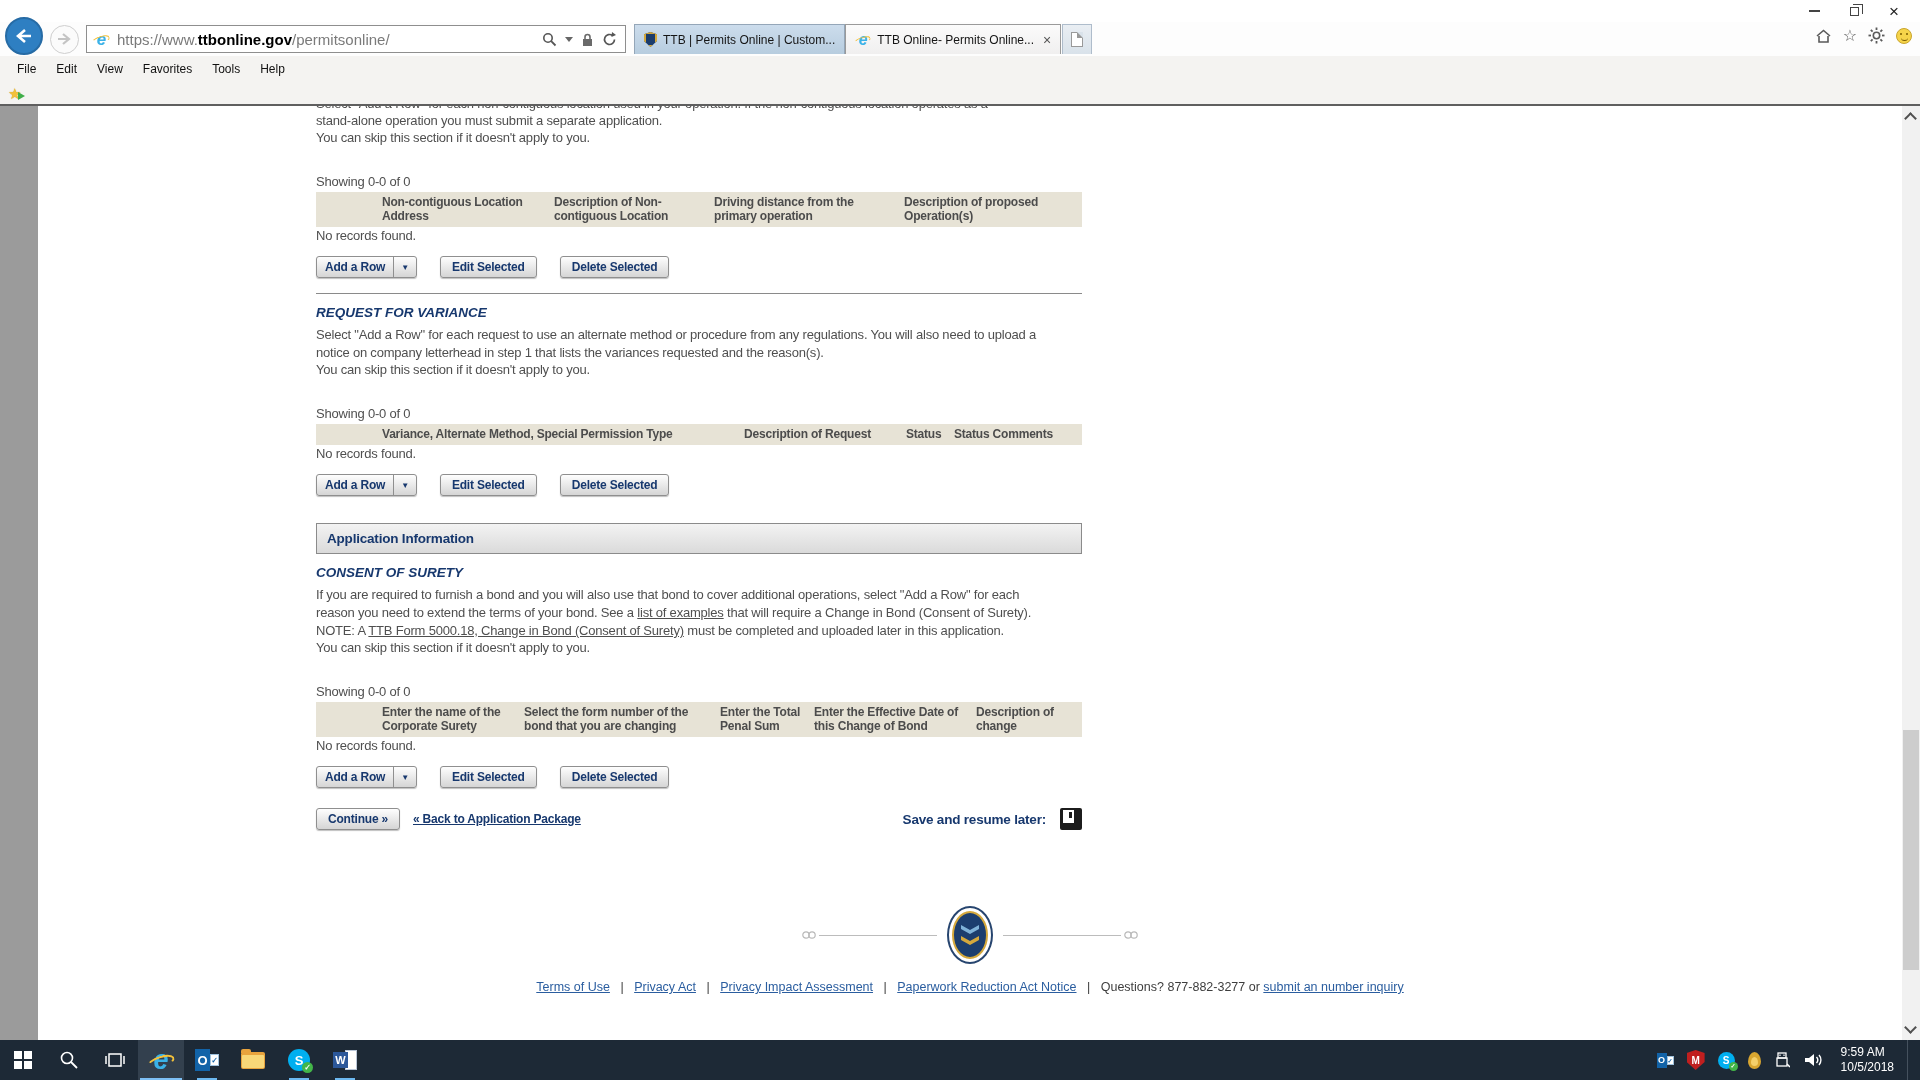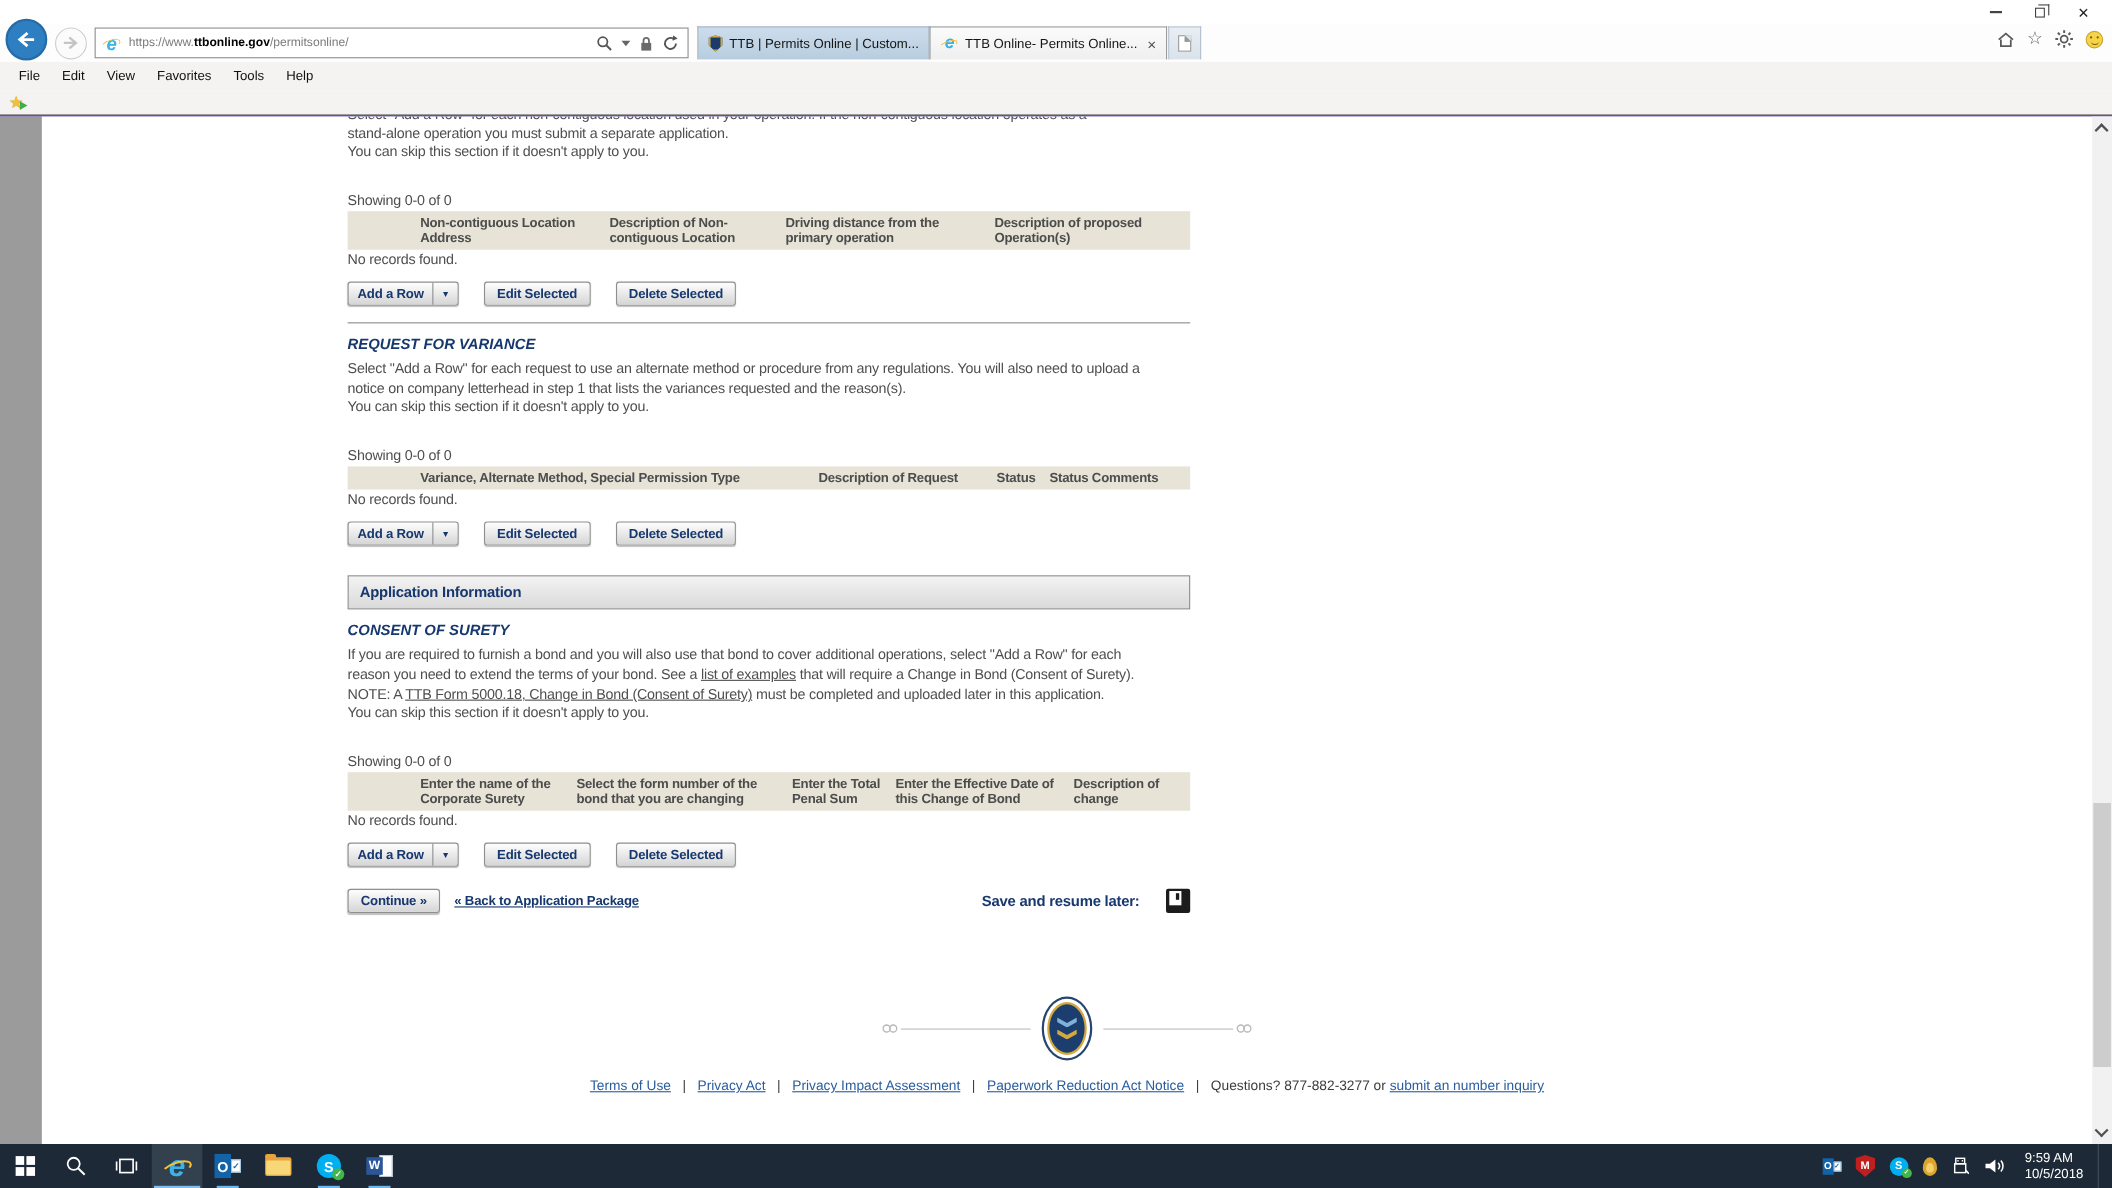--- a/index.html
+++ b/index.html
@@ -11,21 +11,21 @@
 .winbtns{position:absolute;right:6px;top:0;display:flex}
 .wbtn{width:40px;height:22px;display:flex;align-items:center;justify-content:center;color:#333}
 .wmin{width:11px;height:2px;background:#444}
 .wrest{width:9px;height:9px;border:1.5px solid #444;position:relative;background:#fff}
 .wrest:before{content:"";position:absolute;left:2px;top:-4px;width:9px;height:9px;border:1.5px solid #444;border-bottom:none;border-left:none}
 .wclose{font-size:17px;line-height:17px;color:#222}
 .navrow{height:34px;background:#fdfdfd;display:flex;align-items:center;position:relative}
 .backbtn{position:absolute;left:5px;top:-5px;width:38px;height:38px;border-radius:50%;background:#2e7fc2;border:2px solid #266ba5;display:flex;align-items:center;justify-content:center;z-index:3}
 .fwdbtn{margin-left:50px;width:29px;height:29px;border-radius:50%;border:1px solid #cfcfcf;background:#fbfbfb;display:flex;align-items:center;justify-content:center}
 .urlbar{margin-left:7px;width:540px;height:28px;background:#fff;border:1px solid #8e8e8e;display:flex;align-items:center;padding:0 6px}
-.urltext{font-size:11px;margin-left:7px;flex:1;white-space:nowrap;overflow:hidden}
+.urltext{font-size:15px;margin-left:7px;flex:1;white-space:nowrap;overflow:hidden}
 .u-gray{color:#7a7a7a}.u-dark{color:#000;font-weight:bold}
 .urlicons{display:flex;align-items:center;gap:8px;margin-right:2px}
 .caret-dn{width:0;height:0;border-left:4px solid transparent;border-right:4px solid transparent;border-top:5px solid #666}
 .tabs{display:flex;align-items:center;height:34px;margin-left:8px}
 .tab{height:30px;display:flex;align-items:center;padding:0 9px;font-size:12px;color:#151515;border:1px solid #94a6b8;border-bottom:none;white-space:nowrap}
 .tab-inactive{background:linear-gradient(#ccdcec,#b7cddf)}
 .tab-active{background:linear-gradient(#fbfbfb,#f0efef);border-color:#9a9a9a}
 .tabclose{margin-left:9px;color:#555;font-size:14px;line-height:14px}
 .newtab{height:30px;width:30px;border:1px solid transparent;display:flex;align-items:center;justify-content:center;background:linear-gradient(#e9eef3,#d9e2ea);border:1px solid #aebccb;border-bottom:none;margin-left:1px}
 .pageicon{width:12px;height:15px;background:#fff;border:1px solid #999;position:relative}
@@ -36,21 +36,21 @@
 .smiley:before{content:"";position:absolute;left:3px;top:4px;width:2px;height:2px;background:#7a5c00;border-radius:50%;box-shadow:6px 0 0 #7a5c00}
 .smiley:after{content:"";position:absolute;left:4px;top:7px;width:7px;height:4px;border-bottom:1.5px solid #7a5c00;border-radius:0 0 6px 6px}
 .menubar{height:26px;background:#f4f3f1;display:flex;align-items:center;padding-left:7px;font-size:12px;color:#111}
 .menu-item{padding:0 10px}
 .favbar{height:22px;background:#f4f3f1;display:flex;align-items:center;padding-left:8px}
 .favstar{position:relative;color:#f2c13c;font-size:15px;line-height:15px;text-shadow:0 0 1px #b98e14}
 .favstar:after{content:"";position:absolute;right:-4px;bottom:1px;border-top:4px solid transparent;border-bottom:4px solid transparent;border-left:7px solid #3fae49}
 .chromeline{height:2px;background:#5f5f5f}
 
 
-.pagearea{display:flex;height:934px;background:#8b5cf6;position:relative}
+.pagearea{display:flex;height:934px;background:#15803d;position:relative}
 .graystrip{width:38px;background:#9b9b9b}
 .page{flex:1;position:relative;background:#fff}
 .content{margin-left:278px;width:766px;padding-top:0;font-size:13px;line-height:17px;color:#4f4f4f;letter-spacing:-.2px}
 .clip{height:6px;overflow:hidden}
 .clip>span{display:block;margin-top:-11px}
 .skip{}
 .showing{margin-top:27px}
 .h2{margin-top:10px;font-size:13.5px;font-weight:bold;font-style:italic;color:#17386e;letter-spacing:0}
 .pline{white-space:nowrap;margin-top:1px}
 .p-first{margin-top:5px}
@@ -59,21 +59,21 @@
 .btnrow{display:flex;align-items:center;gap:23px;margin-top:12px}
 .btn{display:inline-flex;align-items:center;background:linear-gradient(#fefefe,#d5d5d5);border:1px solid #8f8f8f;border-radius:3px;color:#17386e;font-weight:bold;font-size:12px;height:22px;padding:0 11px;box-shadow:0 1px 1px rgba(0,0,0,.25);white-space:nowrap}
 .addrow{padding:0}
 .addrow .lbl{padding:0 8px}
 .addrow .cpart{border-left:1px solid #8f8f8f;padding:0 7px;font-size:8px;align-self:stretch;display:flex;align-items:center}
 .sep{border:none;border-top:1px solid #8a8a8a;margin-top:15px}
 .appbar{margin-top:27px;height:31px;background:linear-gradient(#f3f3f3,#dadada);border:1px solid #8b8b8b;display:flex;align-items:center;padding-left:10px;font-size:13.5px;font-weight:bold;color:#17386e}
 .ulink{text-decoration:underline;color:#4f4f4f;cursor:pointer}
 .crow{display:flex;align-items:center;margin-top:20px}
 .backlink{margin-left:13px;font-size:12px;font-weight:bold;color:#17386e;text-decoration:underline;cursor:pointer}
-.saver{margin-left:auto;display:flex;align-items:center;gap:24px;font-size:13.5px;font-weight:bold;color:#17386e}
+.saver{margin-left:auto;display:flex;align-items:center;gap:14px;font-size:13.5px;font-weight:bold;color:#17386e}
 .disk{width:22px;height:22px;background:#1c1c1c;border-radius:2px;position:relative;cursor:pointer}
 .disk:before{content:"";position:absolute;left:3px;top:2px;width:11px;height:13px;background:#fff}
 .disk:after{content:"";position:absolute;left:9px;top:4px;width:3px;height:6px;background:#1c1c1c}
 
 
 .footer{position:absolute;left:0;right:18px;top:800px;text-align:center}
 .divrow{display:flex;align-items:center;justify-content:center}
 .dline{width:118px;height:1px;background:#bcbcbc}
 .orn{display:flex;align-items:center}
 .seal{width:46px;height:58px;border-radius:50%;border:2px solid #27456f;background:#fff;display:flex;align-items:center;justify-content:center;margin:0 10px}

